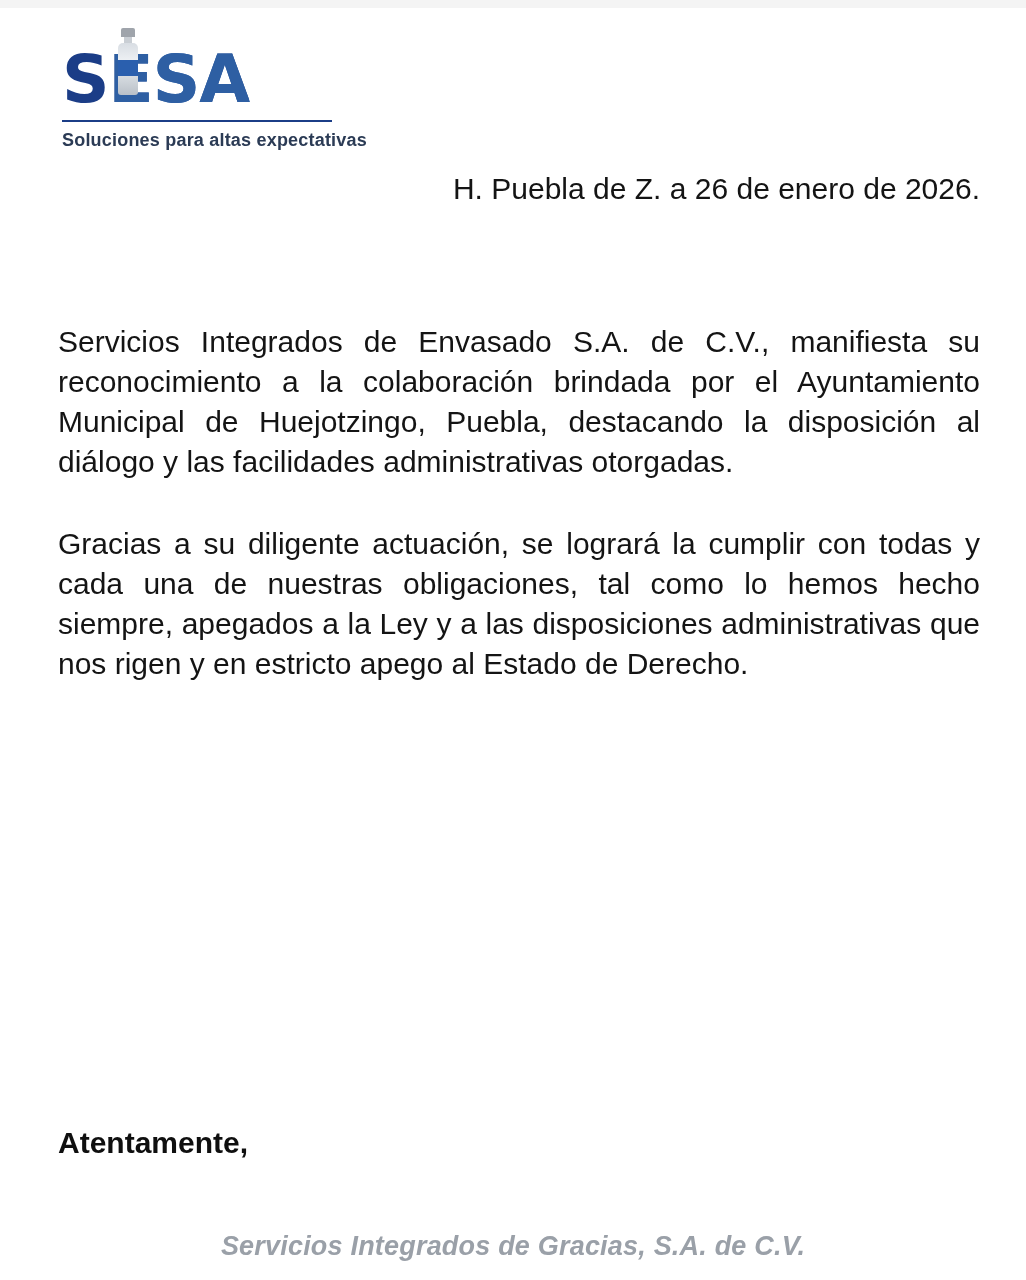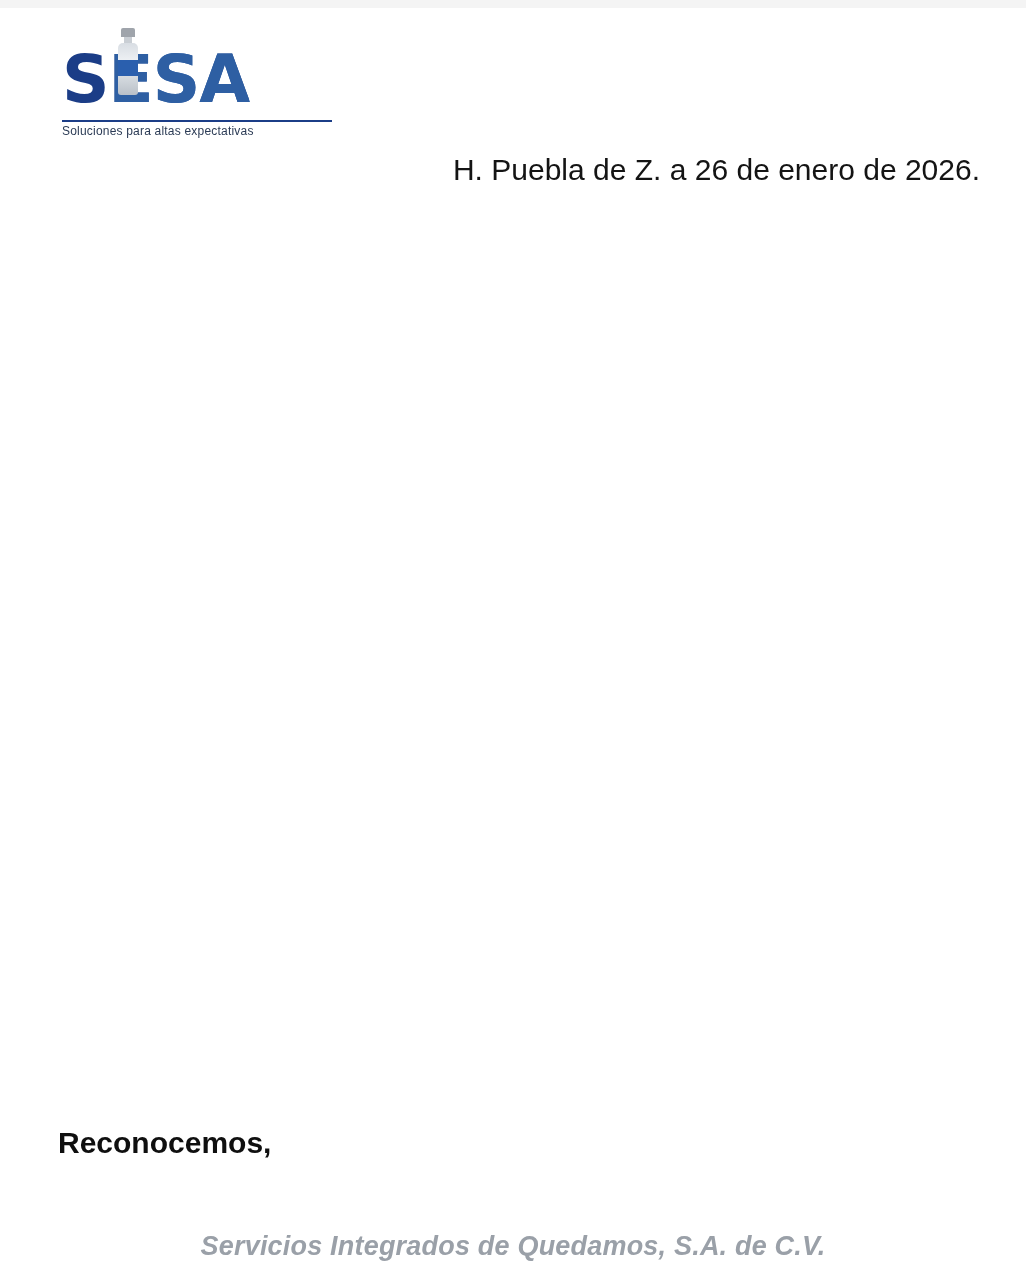--- a/index.html
+++ b/index.html
@@ -91,32 +91,32 @@
     position: absolute;
     left: 1px;
     top: 32px;
     width: 20px;
     height: 16px;
     background: #2a5fae;
   }
   .logo-tag {
     margin-top: 2px;
     border-top: 2px solid #1b3d87;
-    padding-top: 2px;
+    padding-top: 8px;
     font-family: "Liberation Sans", sans-serif;
-    font-weight: normal;
-    font-size: 12px;
+    font-weight: bold;
+    font-size: 18px;
     letter-spacing: 0.2px;
     color: #2b3b55;
     white-space: nowrap;
   }
   
   .date-line {
     position: absolute;
-    top: 150px;
+    top: 169px;
     left: 62px;
     width: 918px;
     text-align: right;
     font-size: 30px;
     line-height: 40px;
     color: #141414;
   }
   .content {
     position: absolute;
     top: 322px;
@@ -171,21 +171,23 @@
         <span class="body"></span>
         <span class="label"></span>
       </span>
     </div>
     <div class="logo-tag">Soluciones para altas expectativas</div>
   </div>
 
   <div class="date-line">H. Puebla de Z. a 26 de enero de 2026.</div>
 
   <div class="content">
+    <p class="para">Servicios Integrados de Envasado S.A. de C.V., manifiesta su reconocimiento a la colaboración brindada por el Ayuntamiento Municipal de Huejotzingo, Puebla, destacando la disposición al diálogo y las facilidades administrativas otorgadas.</p>
+    <p class="para">Gracias a su diligente actuación, se logrará la cumplir con todas y cada una de nuestras obligaciones, tal como lo hemos hecho siempre, apegados a la Ley y a las disposiciones administrativas que nos rigen y en estricto apego al Estado de Derecho.</p>
   </div>
 
   <div class="signoff">
-    <div>Reconocemos,</div>
+    <div>Atentamente,</div>
   </div>
 
-  <div class="footer">Servicios Integrados de Quedamos, S.A. de C.V.</div>
+  <div class="footer">Servicios Integrados de Gracias, S.A. de C.V.</div>
 
 </div>
 
 </body></html>

